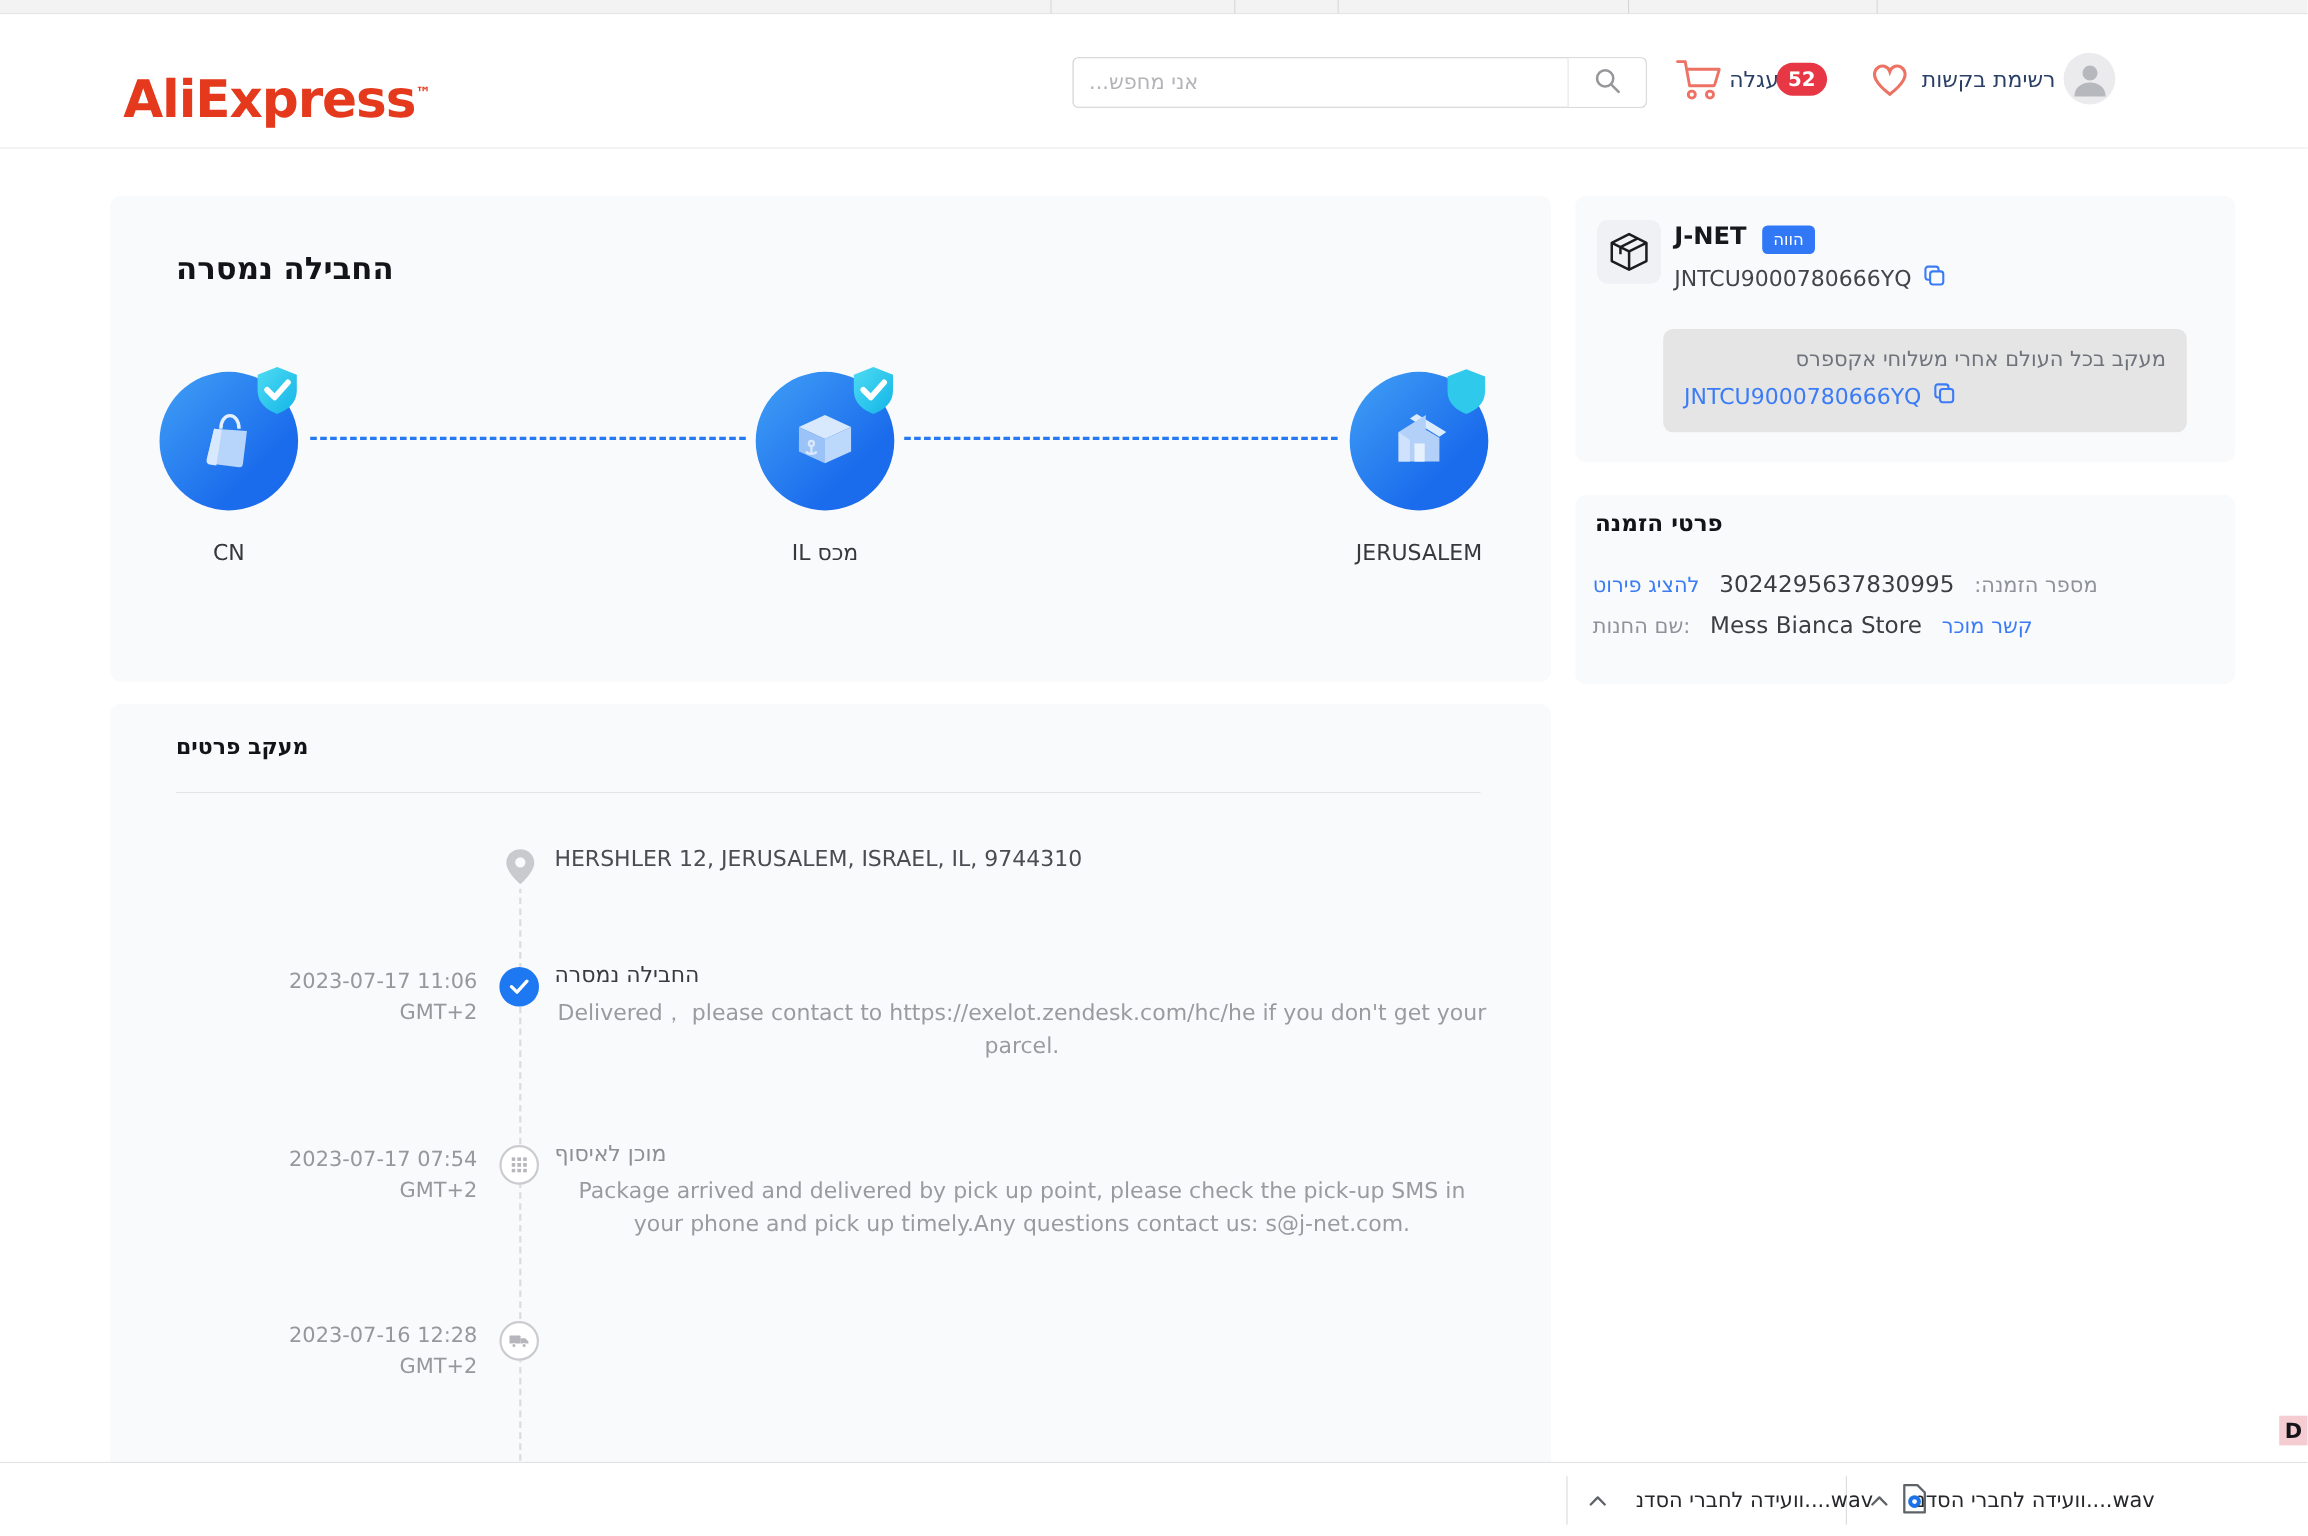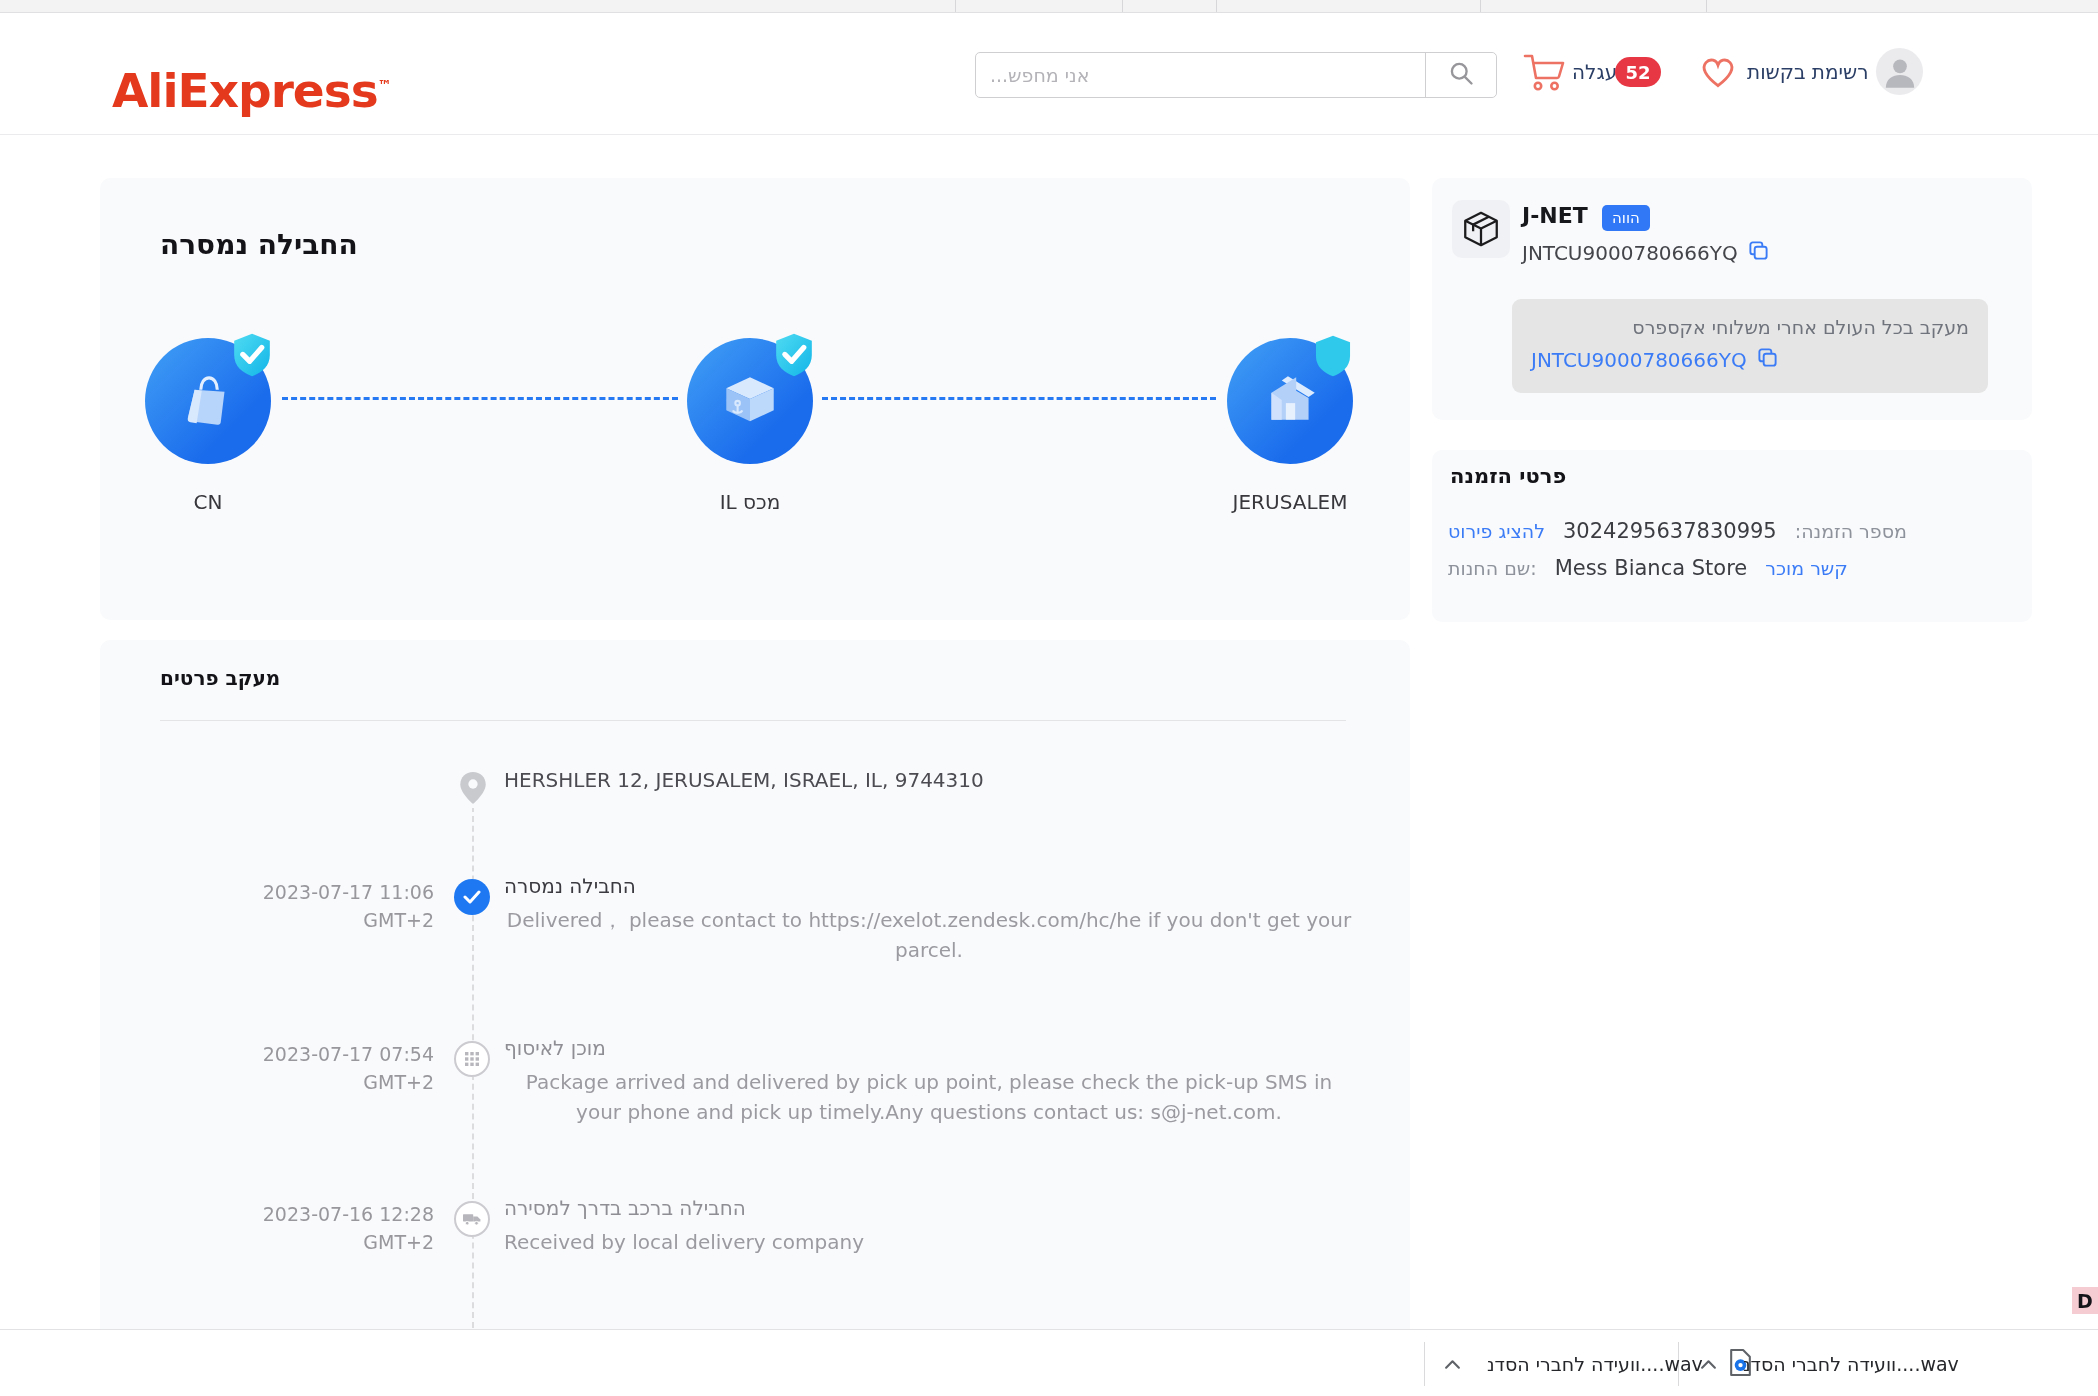--- a/index.html
+++ b/index.html
@@ -302,24 +302,20 @@
   <div class="evicon" style="left:454px;top:1201px">
     <div class="graycircle">
       <svg width="18" height="14" viewBox="0 0 30 22">
         <rect x="0" y="3" width="17" height="12" rx="1" fill="#b6b6bc"></rect>
         <path d="M17 7 h7 l5 5 v3 h-12 z" fill="#b6b6bc"></path>
         <circle cx="7" cy="18" r="3" fill="#b6b6bc" stroke="#fff" stroke-width="1.4"></circle>
         <circle cx="22.5" cy="18" r="3" fill="#b6b6bc" stroke="#fff" stroke-width="1.4"></circle>
       </svg>
     </div>
   </div>
-  <div class="evblock" style="top:1196px">
-    <div class="evtitle-gray">החבילה ברכב בדרך למסירה</div>
-    <div class="evdesc">Received by local delivery company</div>
-  </div>
 
   <div class="dbadge">D</div>
 
   <div class="shelf">
     <div class="shelfdiv" style="left:1424px"></div>
     <div class="shelfdiv" style="left:1678px"></div>
 
     <div class="abs" style="left:1444px;top:6px;height:56px;display:flex;align-items:center;gap:26px;cursor:pointer">
       <span>
         <svg width="17" height="11" viewBox="0 0 16 10">

